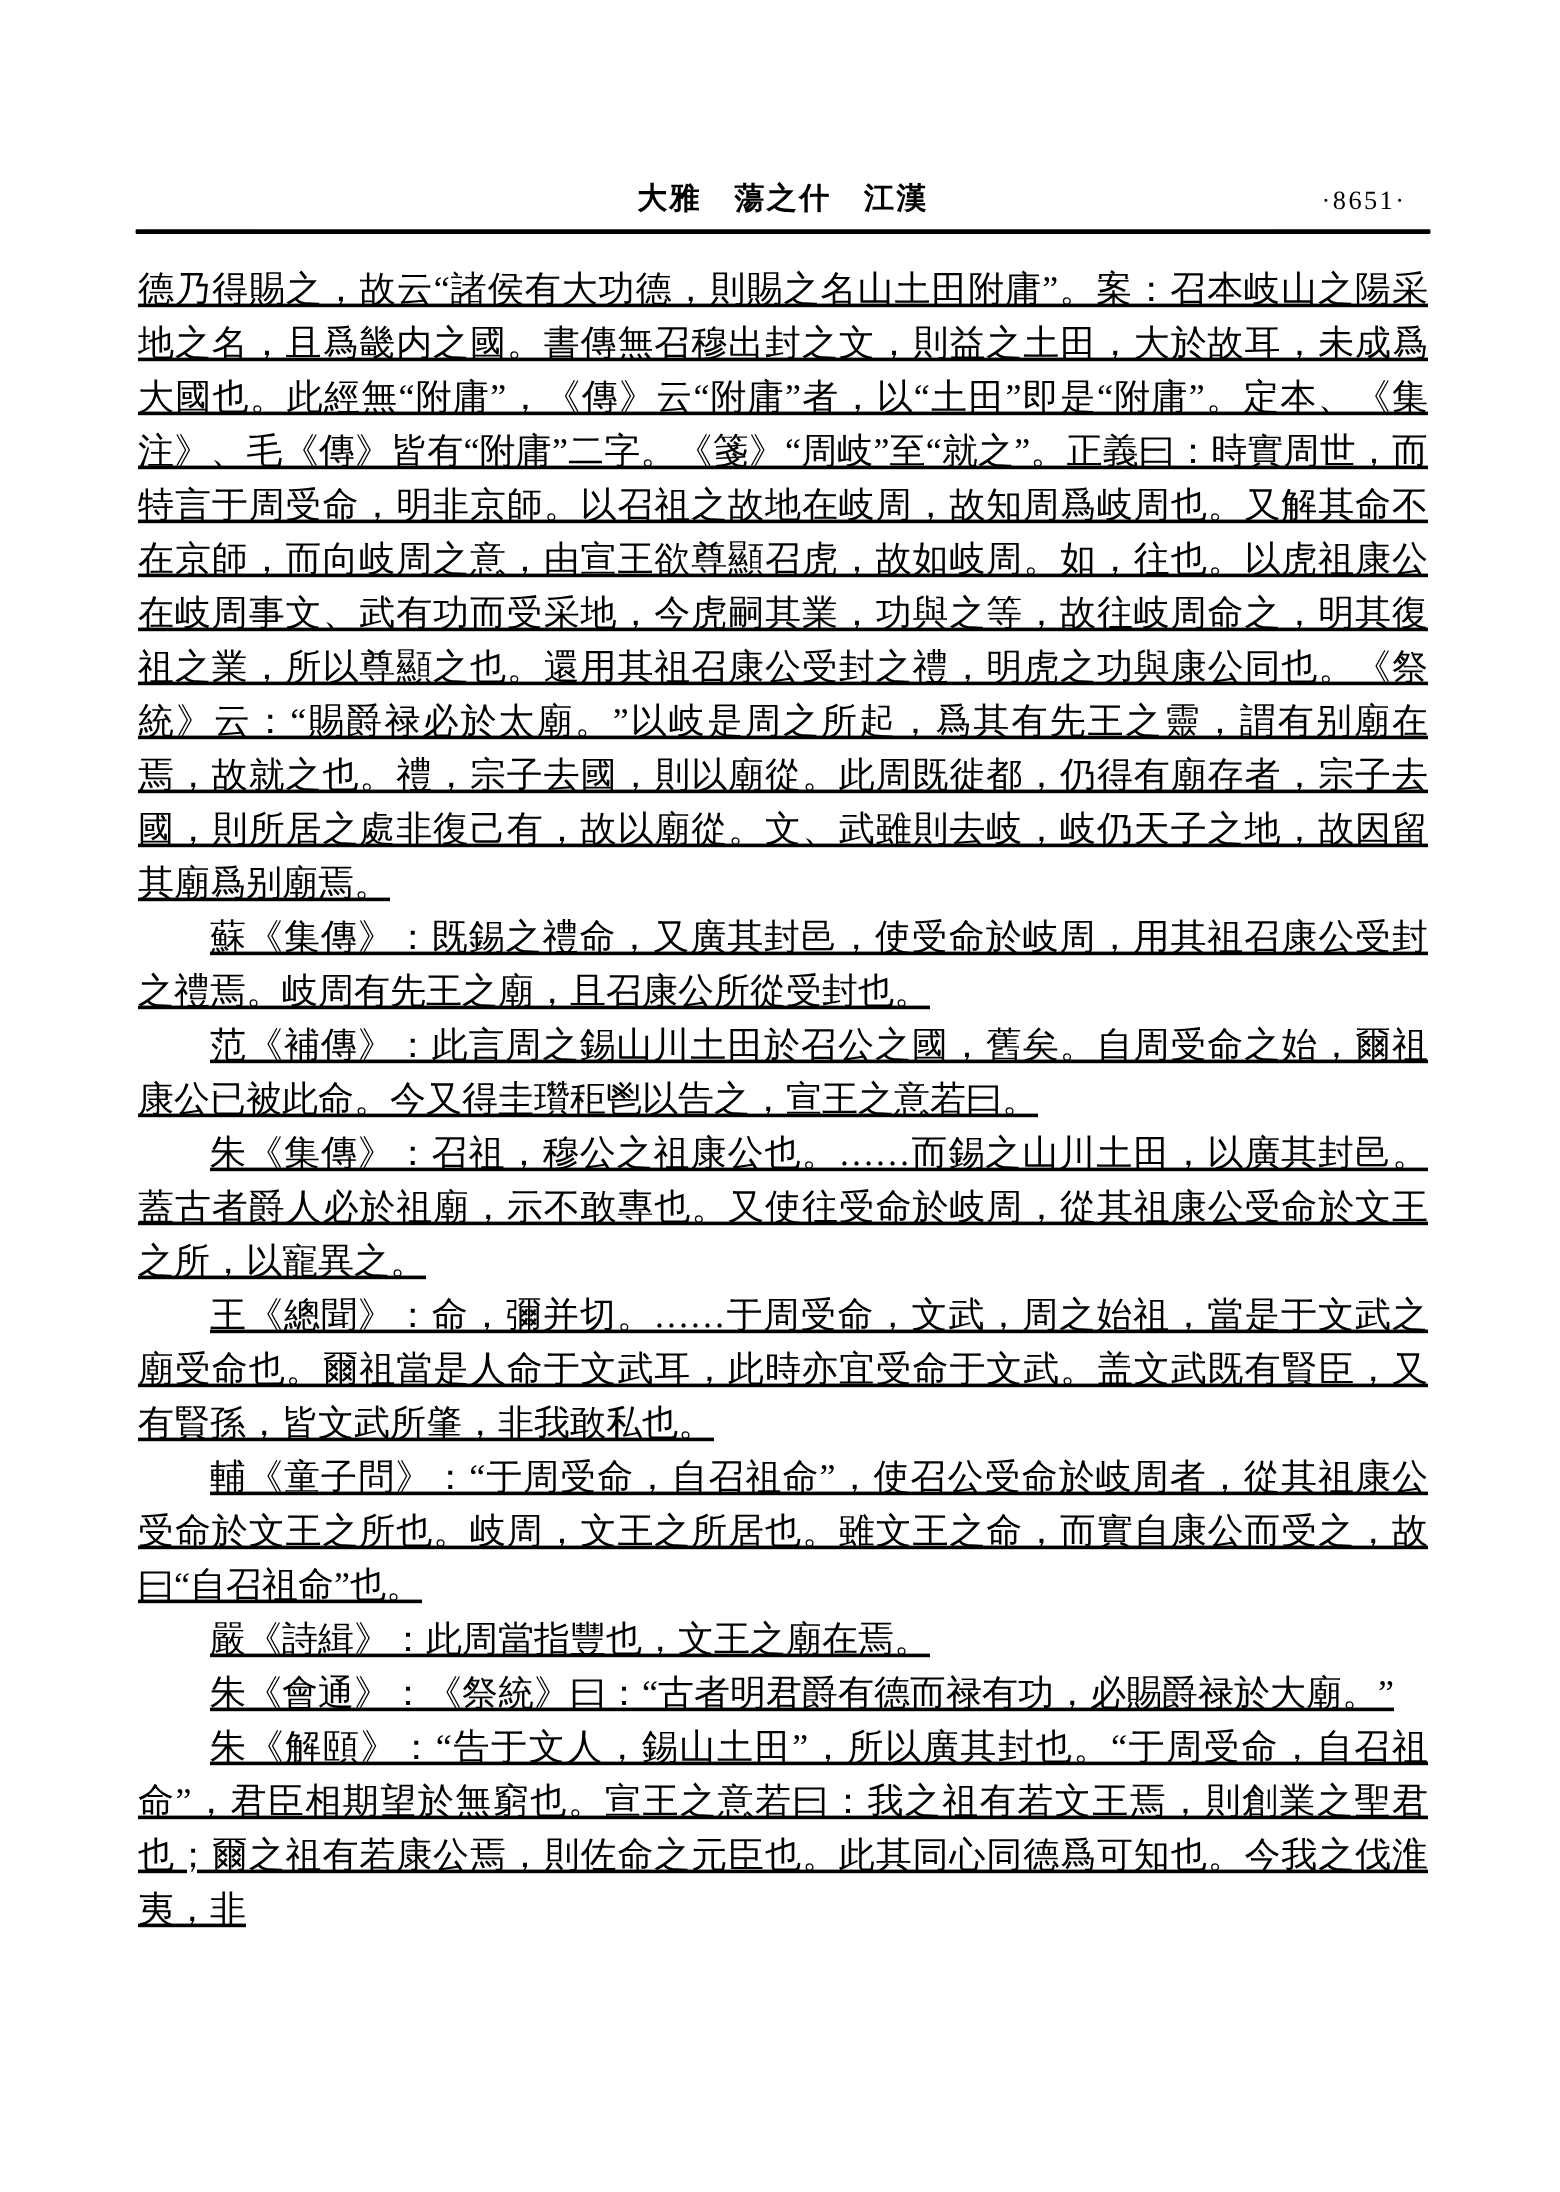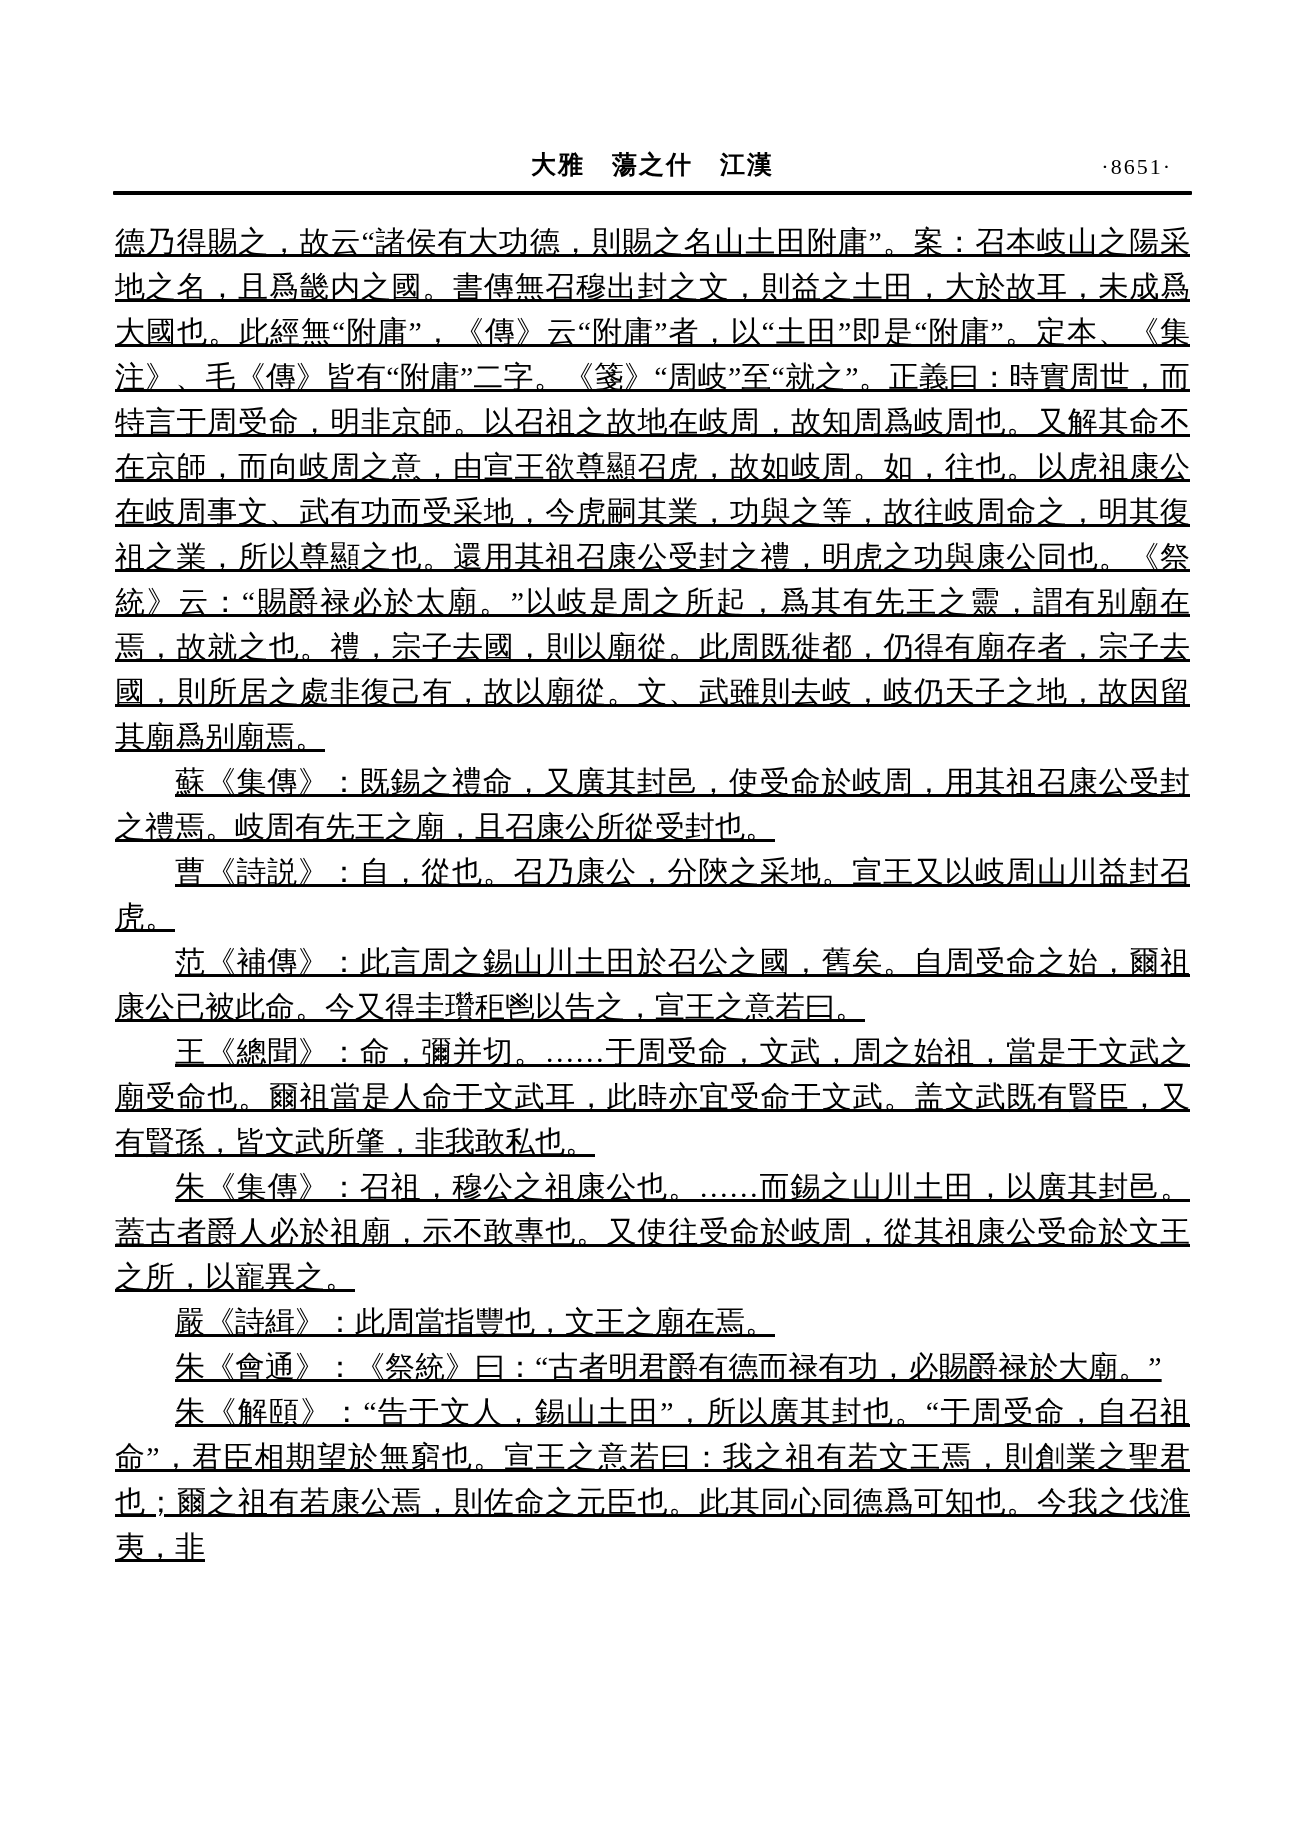--- a/index.html
+++ b/index.html
@@ -77,22 +77,22 @@
   <div class="header-row">
     <div class="header-title">大雅　蕩之什　江漢</div>
     <div class="header-pagenum">·8651·</div>
   </div>
 
   <div class="header-rule"></div>
 
   <div class="body-text">
     <p class="noindent">德乃得賜之，故云“諸侯有大功德，則賜之名山土田附庸”。案：召本岐山之陽采地之名，且爲畿内之國。書傳無召穆出封之文，則益之土田，大於故耳，未成爲大國也。此經無“附庸”，《傳》云“附庸”者，以“土田”即是“附庸”。定本、《集注》、毛《傳》皆有“附庸”二字。《箋》“周岐”至“就之”。正義曰：時實周世，而特言于周受命，明非京師。以召祖之故地在岐周，故知周爲岐周也。又解其命不在京師，而向岐周之意，由宣王欲尊顯召虎，故如岐周。如，往也。以虎祖康公在岐周事文、武有功而受采地，今虎嗣其業，功與之等，故往岐周命之，明其復祖之業，所以尊顯之也。還用其祖召康公受封之禮，明虎之功與康公同也。《祭統》云：“賜爵禄必於太廟。”以岐是周之所起，爲其有先王之靈，謂有别廟在焉，故就之也。禮，宗子去國，則以廟從。此周既徙都，仍得有廟存者，宗子去國，則所居之處非復己有，故以廟從。文、武雖則去岐，岐仍天子之地，故因留其廟爲别廟焉。</p>
     <p>蘇《集傳》：既錫之禮命，又廣其封邑，使受命於岐周，用其祖召康公受封之禮焉。岐周有先王之廟，且召康公所從受封也。</p>
-    <p>曹《詩説》：自，從也。召乃康公，分陝之采地。宣王又以岐周山川益封召虎。</p>
     <p>范《補傳》：此言周之錫山川土田於召公之國，舊矣。自周受命之始，爾祖康公已被此命。今又得圭瓚秬鬯以告之，宣王之意若曰。</p>
+    <p>朱《集傳》：召祖，穆公之祖康公也。……而錫之山川土田，以廣其封邑。蓋古者爵人必於祖廟，示不敢專也。又使往受命於岐周，從其祖康公受命於文王之所，以寵異之。</p>
     <p>王《總聞》：命，彌并切。……于周受命，文武，周之始祖，當是于文武之廟受命也。爾祖當是人命于文武耳，此時亦宜受命于文武。盖文武既有賢臣，又有賢孫，皆文武所肇，非我敢私也。</p>
-    <p>朱《集傳》：召祖，穆公之祖康公也。……而錫之山川土田，以廣其封邑。蓋古者爵人必於祖廟，示不敢專也。又使往受命於岐周，從其祖康公受命於文王之所，以寵異之。</p>
+    <p>輔《童子問》：“于周受命，自召祖命”，使召公受命於岐周者，從其祖康公受命於文王之所也。岐周，文王之所居也。雖文王之命，而實自康公而受之，故曰“自召祖命”也。</p>
     <p>嚴《詩緝》：此周當指豐也，文王之廟在焉。</p>
     <p>朱《會通》：《祭統》曰：“古者明君爵有德而禄有功，必賜爵禄於大廟。”</p>
     <p>朱《解頤》：“告于文人，錫山土田”，所以廣其封也。“于周受命，自召祖命”，君臣相期望於無窮也。宣王之意若曰：我之祖有若文王焉，則創業之聖君也；爾之祖有若康公焉，則佐命之元臣也。此其同心同德爲可知也。今我之伐淮夷，非</p>
   </div>
 
 </div>
 
 </body></html>

